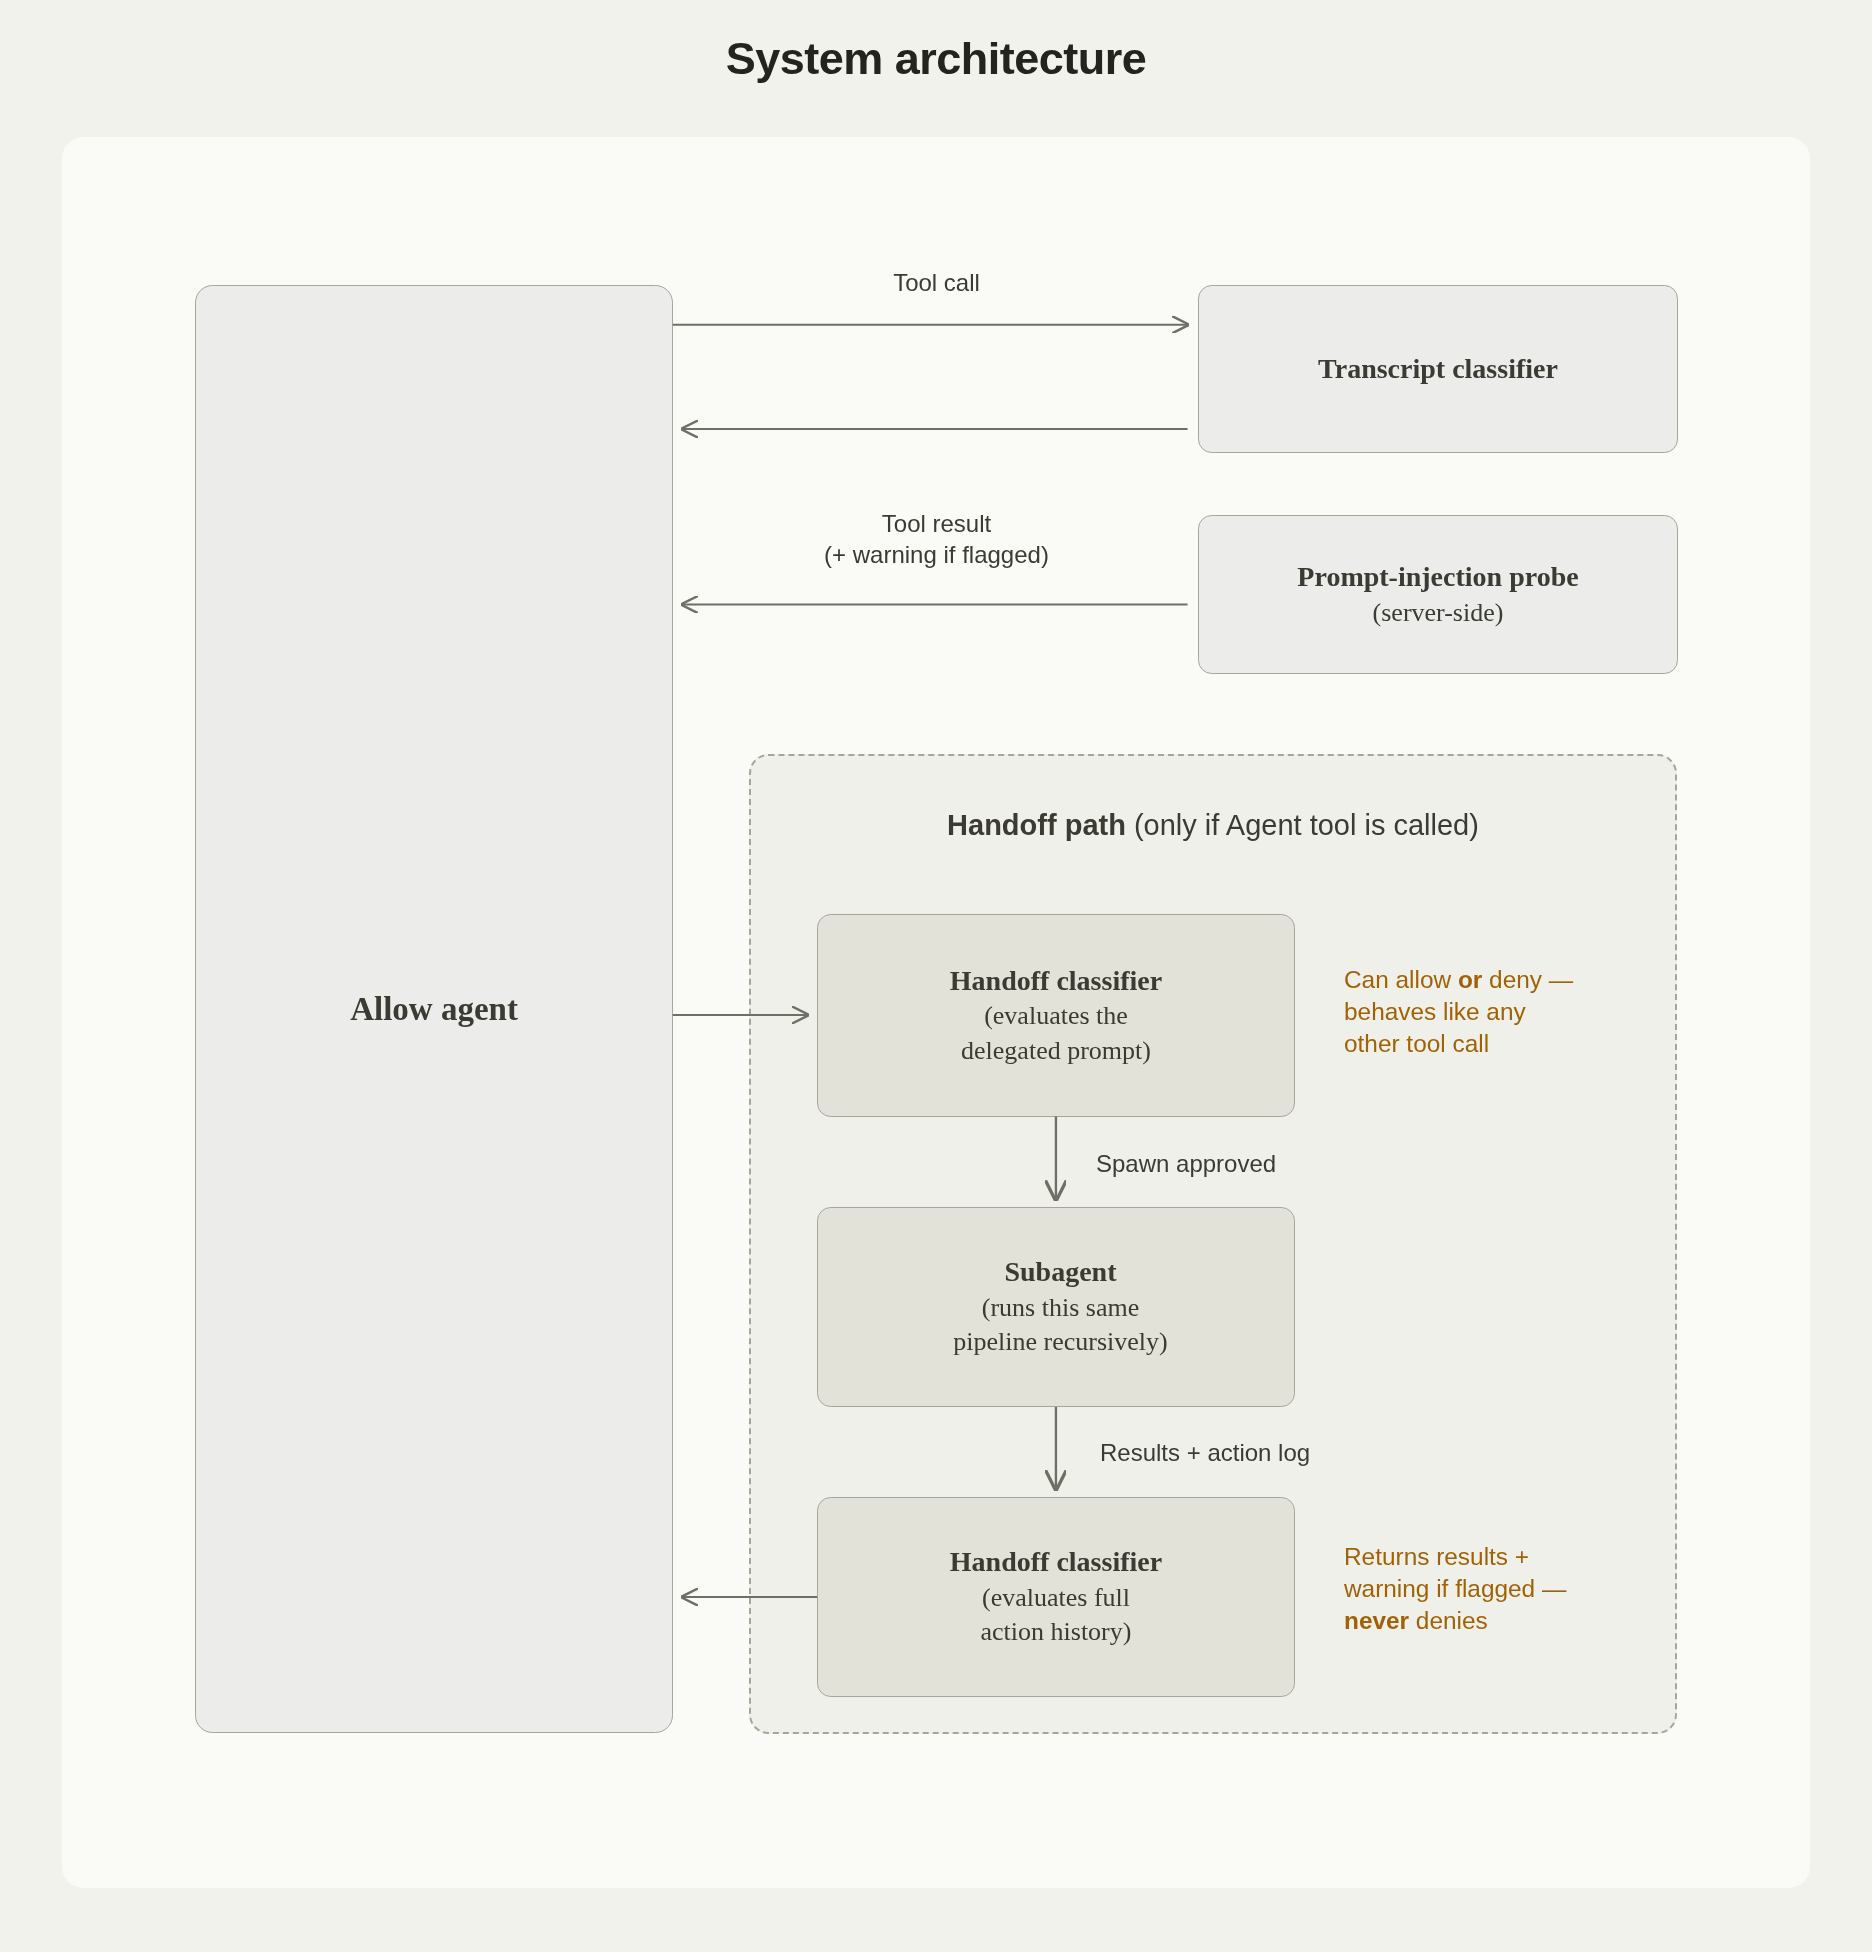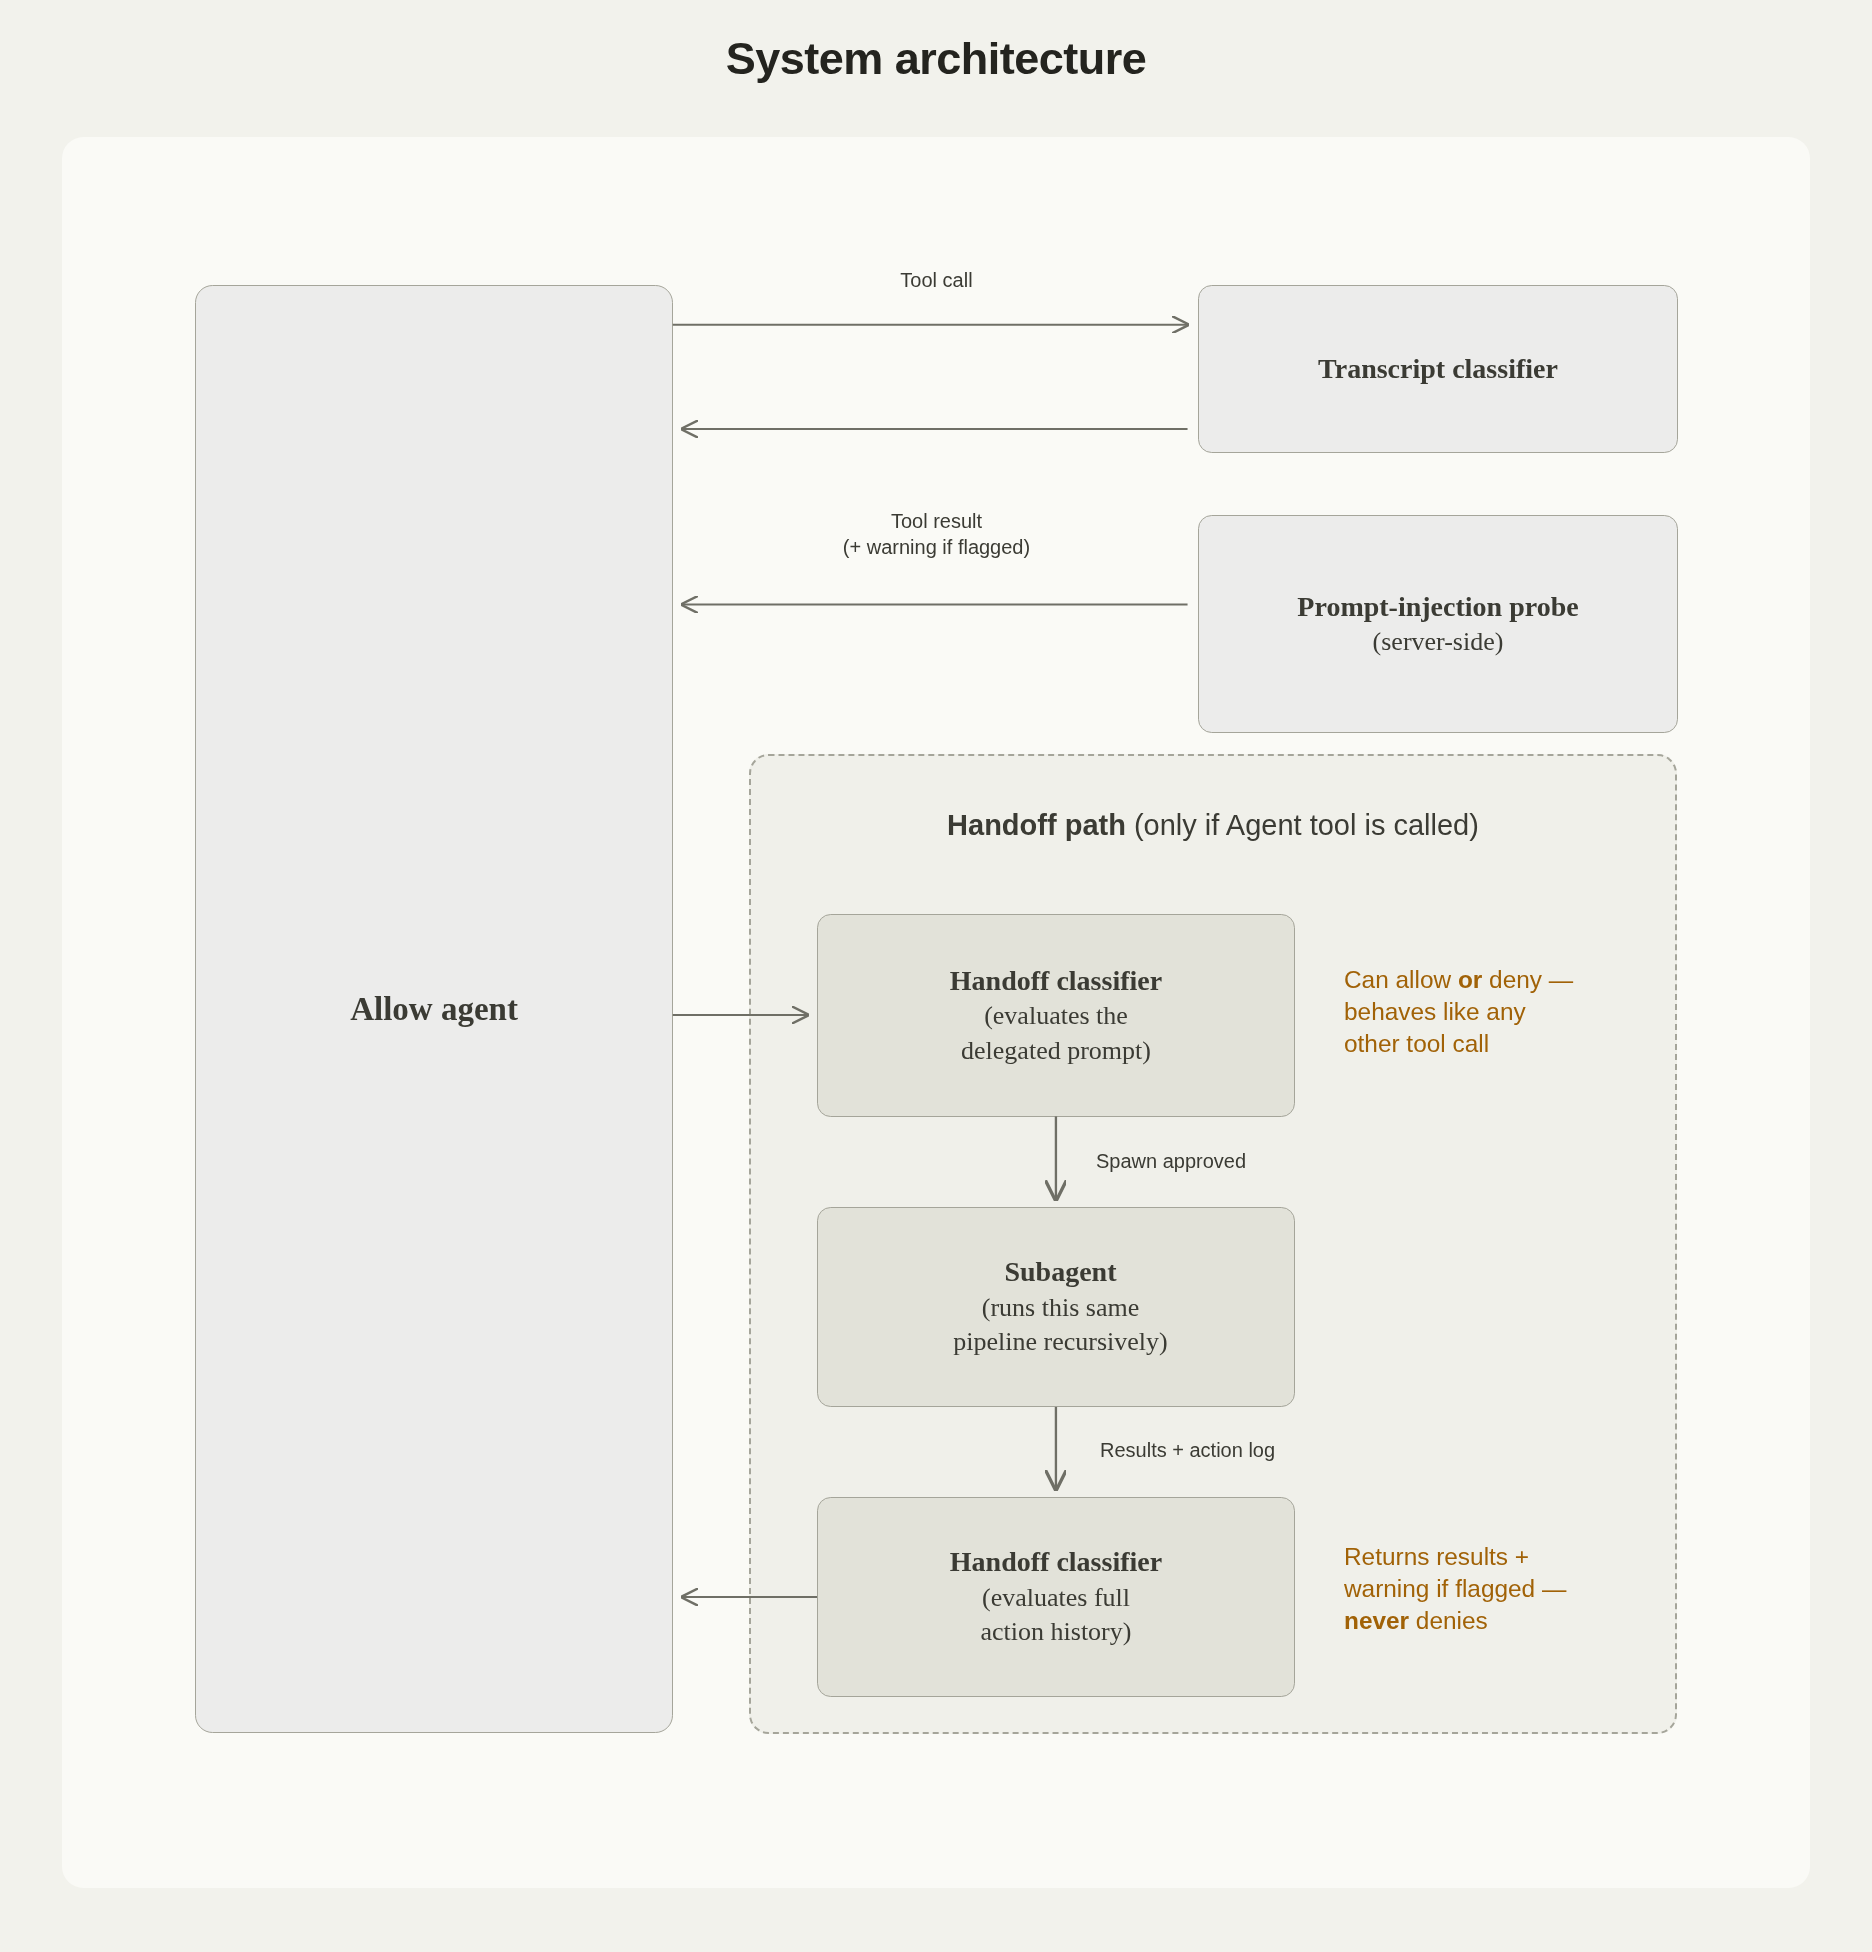--- a/index.html
+++ b/index.html
@@ -75,21 +75,21 @@
     top: 285px;
     width: 480px;
     height: 168px;
     background: #ececeb;
   }
   
   #probe {
     left: 1198px;
     top: 515px;
     width: 480px;
-    height: 218px;
+    height: 159px;
     background: #ececeb;
   }
 
   
   #subagent-path {
     position: absolute;
     left: 749px;
     top: 754px;
     width: 928px;
     height: 980px;
@@ -127,21 +127,21 @@
   #handoff-2 {
     left: 817px;
     top: 1497px;
     width: 478px;
     height: 200px;
     background: #e2e2d9;
   }
 
   .edge-label {
     position: absolute;
-    font-size: 20px;
+    font-size: 24px;
     color: #3b3b34;
     text-align: center;
     line-height: 1.28;
   }
   .side-note {
     position: absolute;
     font-size: 24.4px;
     color: #a16207;
     line-height: 1.32;
   }

